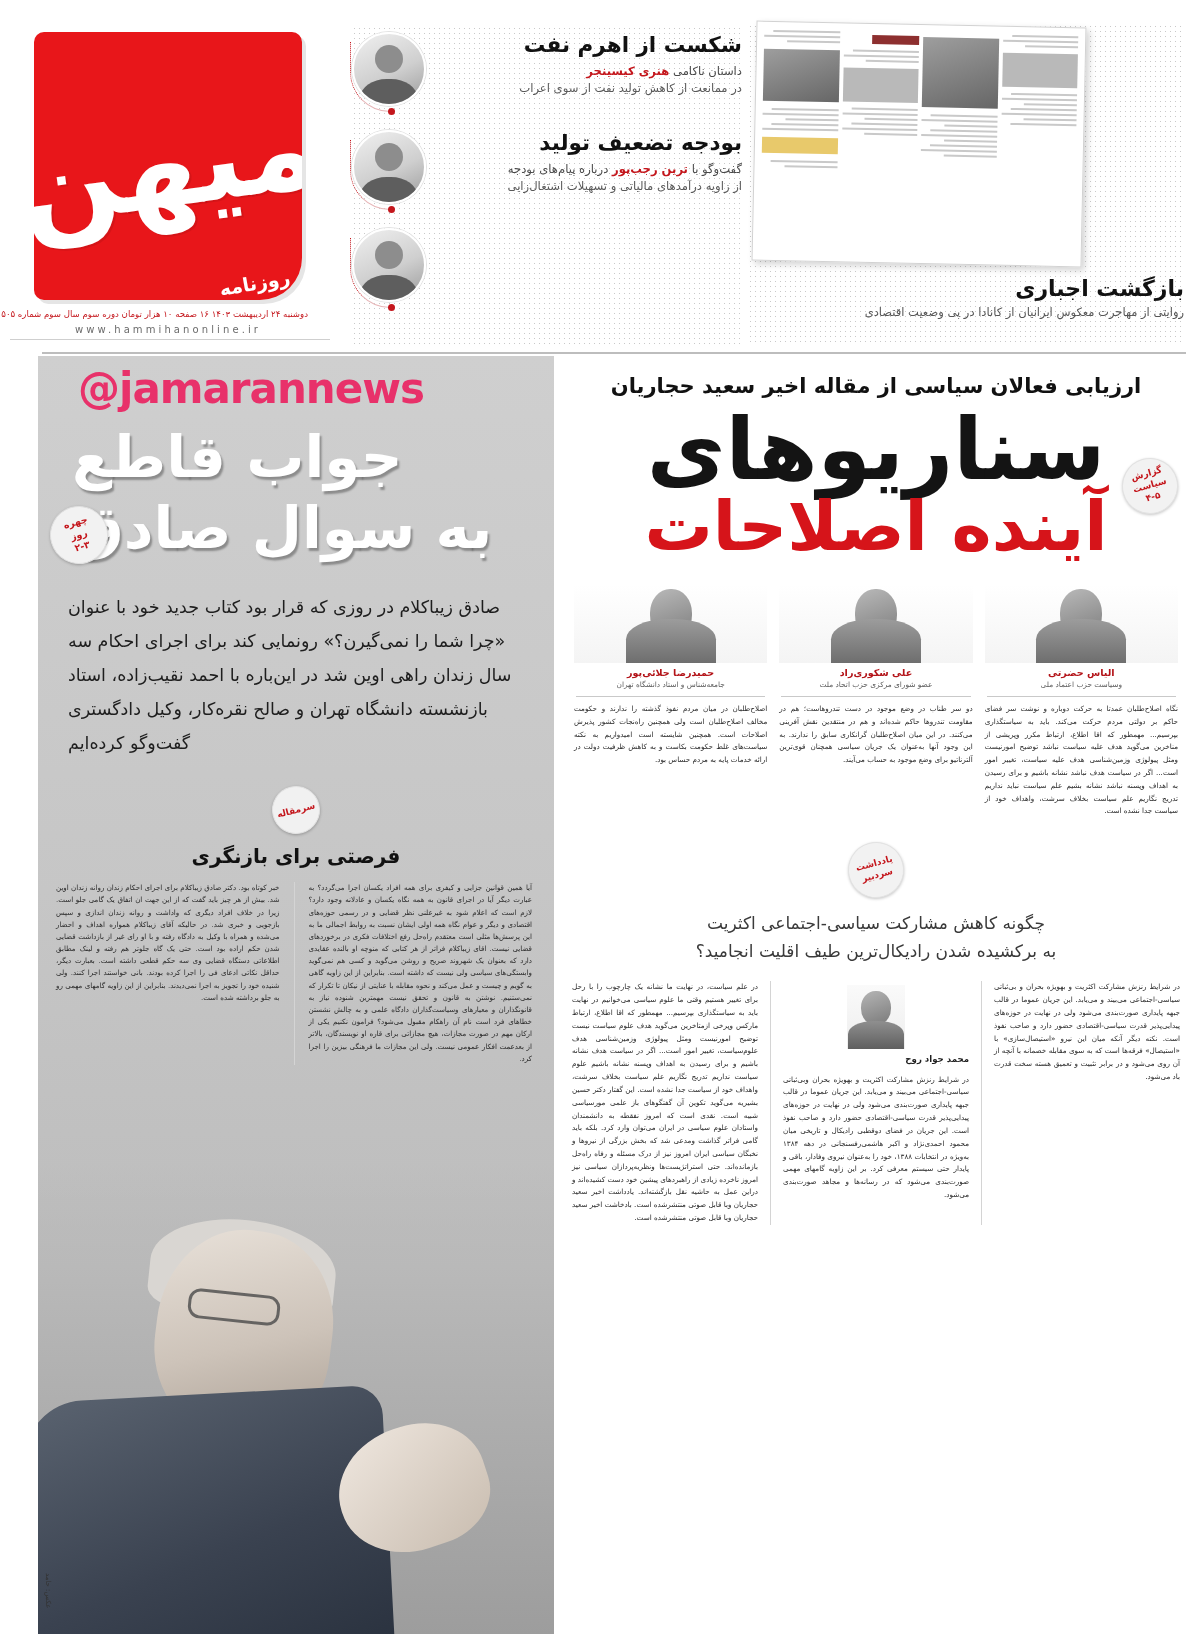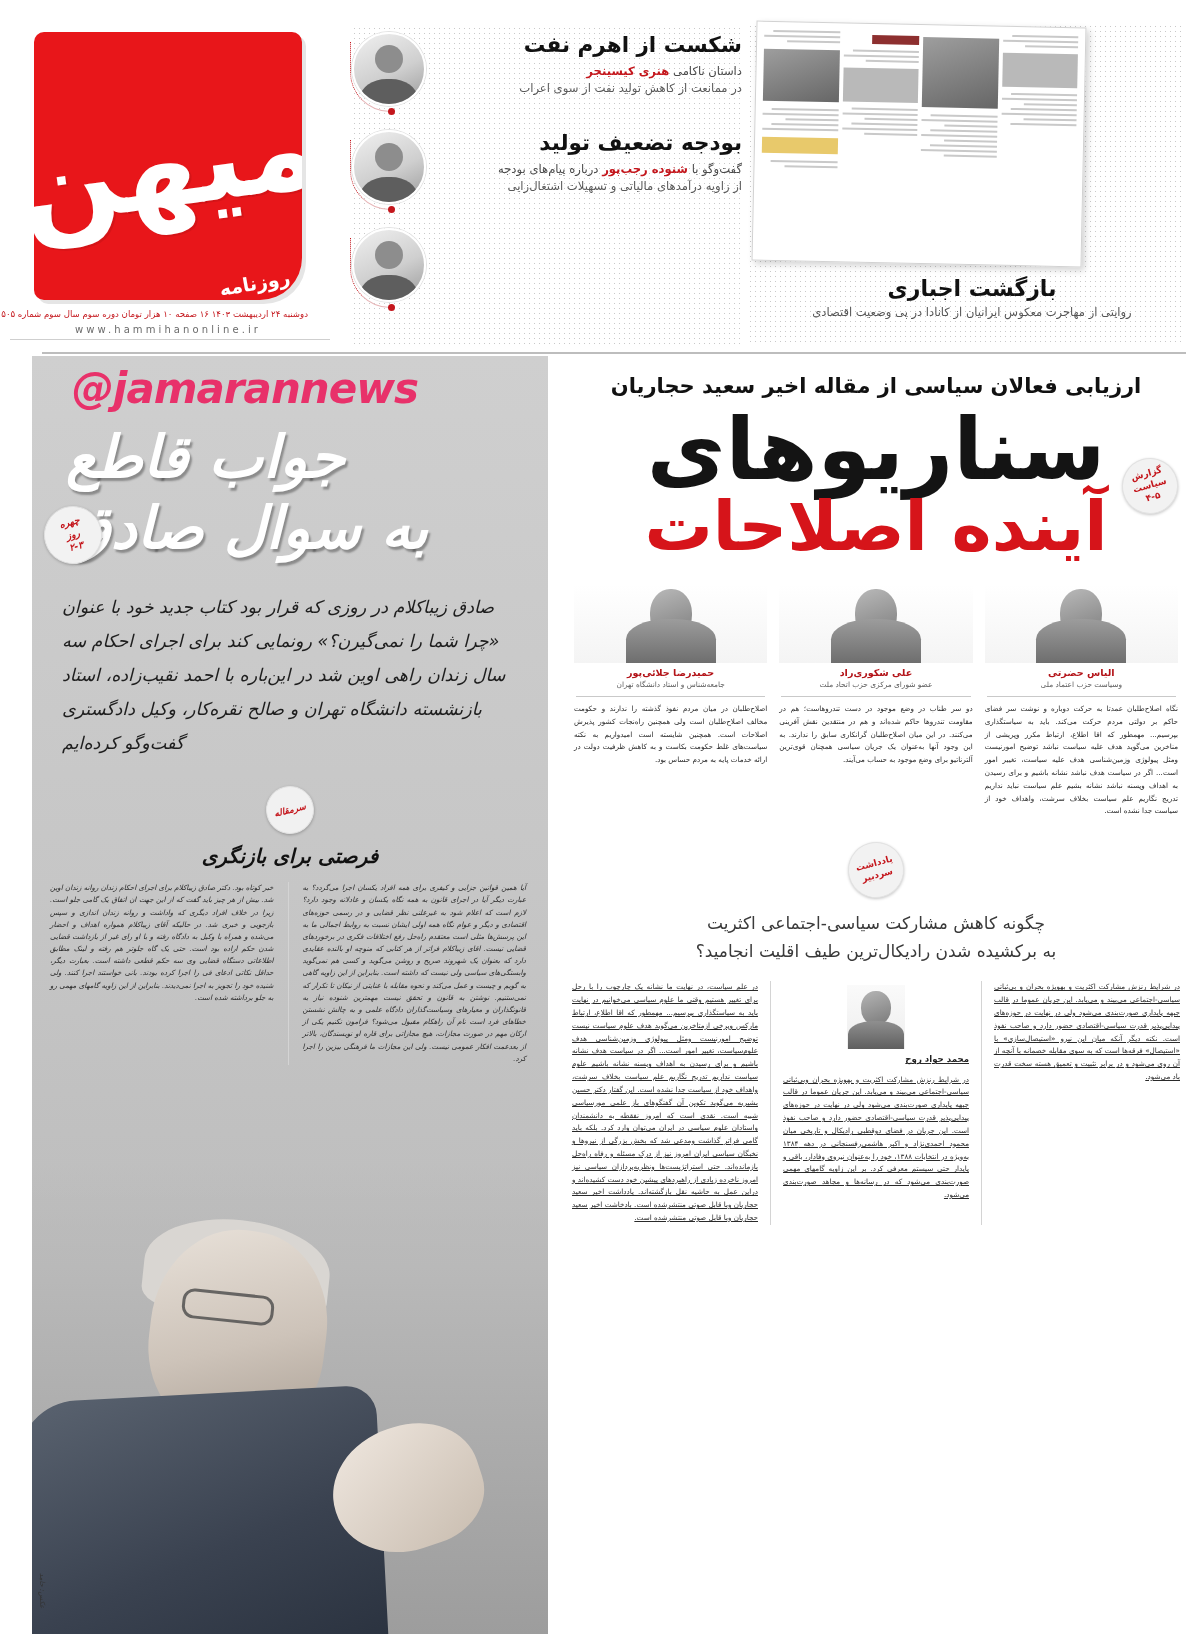--- a/index.html
+++ b/index.html
@@ -134,33 +134,32 @@
     flex-direction:row-reverse;
   }
   .tp-col { flex:1; display:flex; flex-direction:column; gap:3px; }
   .tp-line { height:2px; background:#c9c9c9; }
   .tp-line.s { width:70%; }
   .tp-line.m { width:88%; }
   .tp-block { height:34px; background:#b9b9b9; margin:3px 0; }
   .tp-photo { height:52px; background:linear-gradient(160deg,#9e9e9e,#666); margin:4px 0; }
   .tp-head { height:9px; background:#8d2f2f; width:62%; margin:3px 0; }
   .tp-yellow { height:16px; background:#e8c96b; margin:4px 0; }
-  .thumb-cap { margin-top:12px; padding-left:12px; text-align:center; direction:rtl; }
+  .thumb-cap { margin-top:12px; padding-left:12px; text-align:right; direction:rtl; }
   .thumb-title { font-size:22px; font-weight:700; color:#111; letter-spacing:-.5px; }
   .thumb-sub { font-size:11.5px; color:#555; margin-top:4px; letter-spacing:-.2px; }
 
   
   .band-rule { position:absolute; left:42px; right:14px; top:352px; height:2px; background:#bdbdbd; }
 
   
   .left-col {
-    position:absolute; left:32px; top:356px; width:516px; height:1278px;
+    position:absolute; left:38px; top:356px; width:516px; height:1278px;
     background:#c9c9c9;
     overflow:hidden;
-    font-style:italic;
   }
   .left-grad {
     position:absolute; inset:0;
     background:linear-gradient(180deg,#cfcfcf 0%,#c6c6c6 42%,#bdbdbd 70%,#b4b4b4 100%);
   }
   .watermark {
     position:absolute; left:40px; top:8px;
     font-family:"DejaVu Sans","Liberation Sans",sans-serif;
     font-size:42px; font-weight:700; color:#e8316a;
     letter-spacing:-1px; direction:ltr; z-index:6;
@@ -312,21 +311,21 @@
     text-align:center; direction:rtl; font-size:40px; font-weight:700;
     color:#d6141a; letter-spacing:-1.4px; margin-top:6px;
   }
   .note-deck {
     text-align:center; direction:rtl; font-size:17px; color:#3a3a3a;
     line-height:1.65; margin-top:11px; letter-spacing:-.3px;
   }
   .note-cols {
     display:flex; flex-direction:row-reverse; gap:12px; margin-top:16px; padding:0 6px;
   }
-  .nc { flex:1; font-size:7.2px; line-height:1.78; color:#2a2a2a; text-align:justify; direction:rtl;text-decoration:underline; }
+  .nc { flex:1; font-size:7.2px; line-height:1.78; color:#2a2a2a; text-align:justify; direction:rtl; }
   .nc-author {
     margin:4px 0 6px 0;
   }
   .nc-avatar {
     width:58px; height:64px; margin:0 auto 3px auto; position:relative; overflow:hidden;
     background:linear-gradient(180deg,#fafafa,#eee);
   }
   .nc-avatar .ah {
     position:absolute; left:50%; top:6px; transform:translateX(-50%);
     width:30px; height:34px; border-radius:48%;
@@ -370,21 +369,21 @@
       <div class="teaser-arc"></div>
     </div>
 
     <div class="teaser">
       <div class="teaser-photo">
         <div class="head"></div>
           <div class="body"></div>
       </div>
       <div class="teaser-txt">
         <div class="teaser-title">بودجه تضعیف تولید</div>
-        <div class="teaser-sub"><span>گفت‌وگو با </span><b>شنوده رجب‌پور</b><span> درباره پیام‌های بودجه</span></div>
+        <div class="teaser-sub"><span>گفت‌وگو با </span><b>ترین رجب‌پور</b><span> درباره پیام‌های بودجه</span></div>
         <div class="teaser-sub2">از زاویه درآمدهای مالیاتی و تسهیلات اشتغال‌زایی</div>
       </div>
       <div class="teaser-arc"></div>
     </div>
 
     <div class="teaser">
       <div class="teaser-photo">
         <div class="head"></div>
           <div class="body"></div>
       </div>

